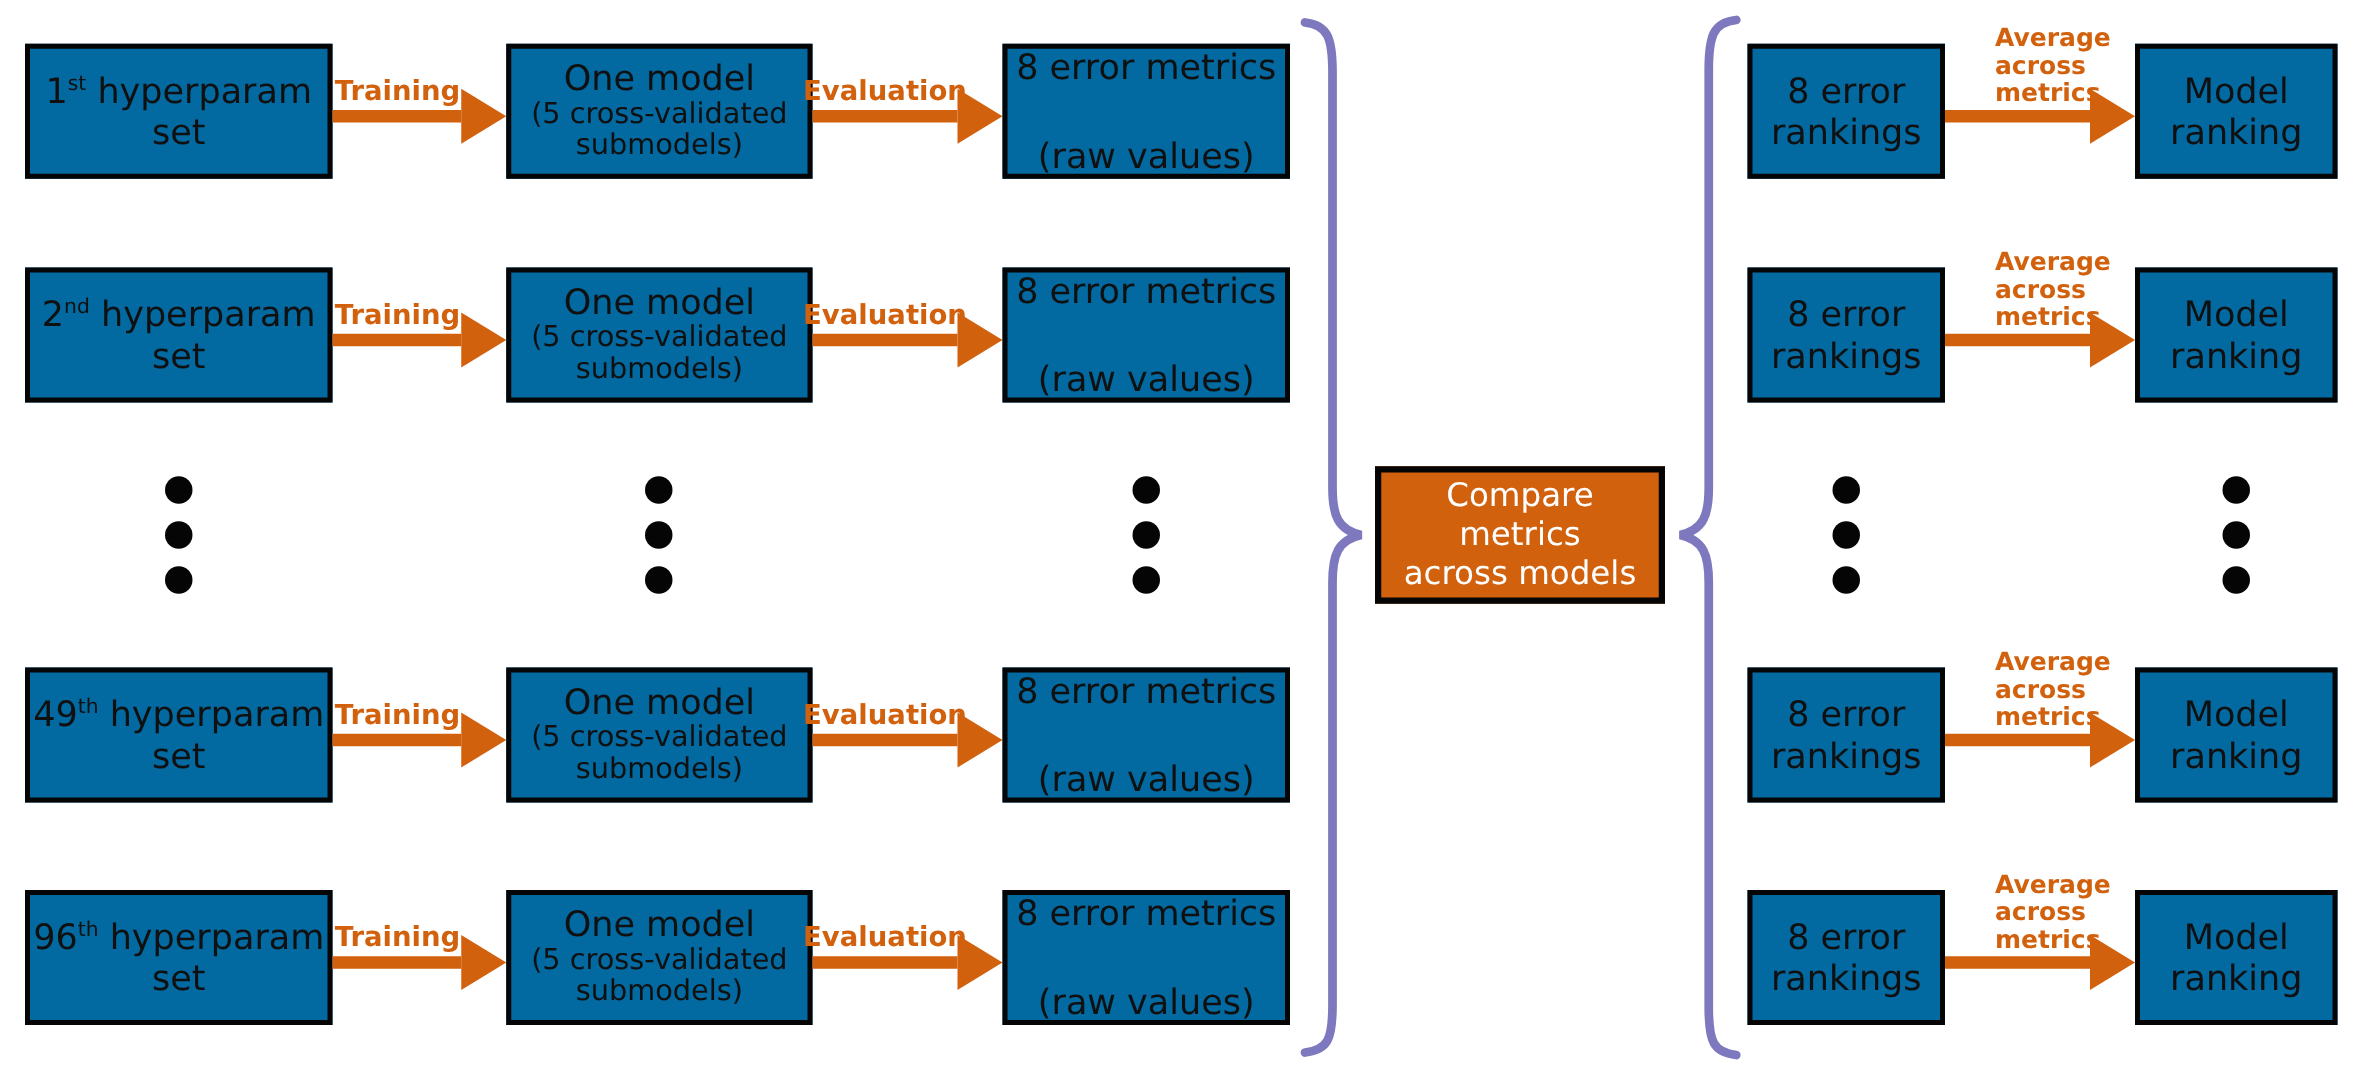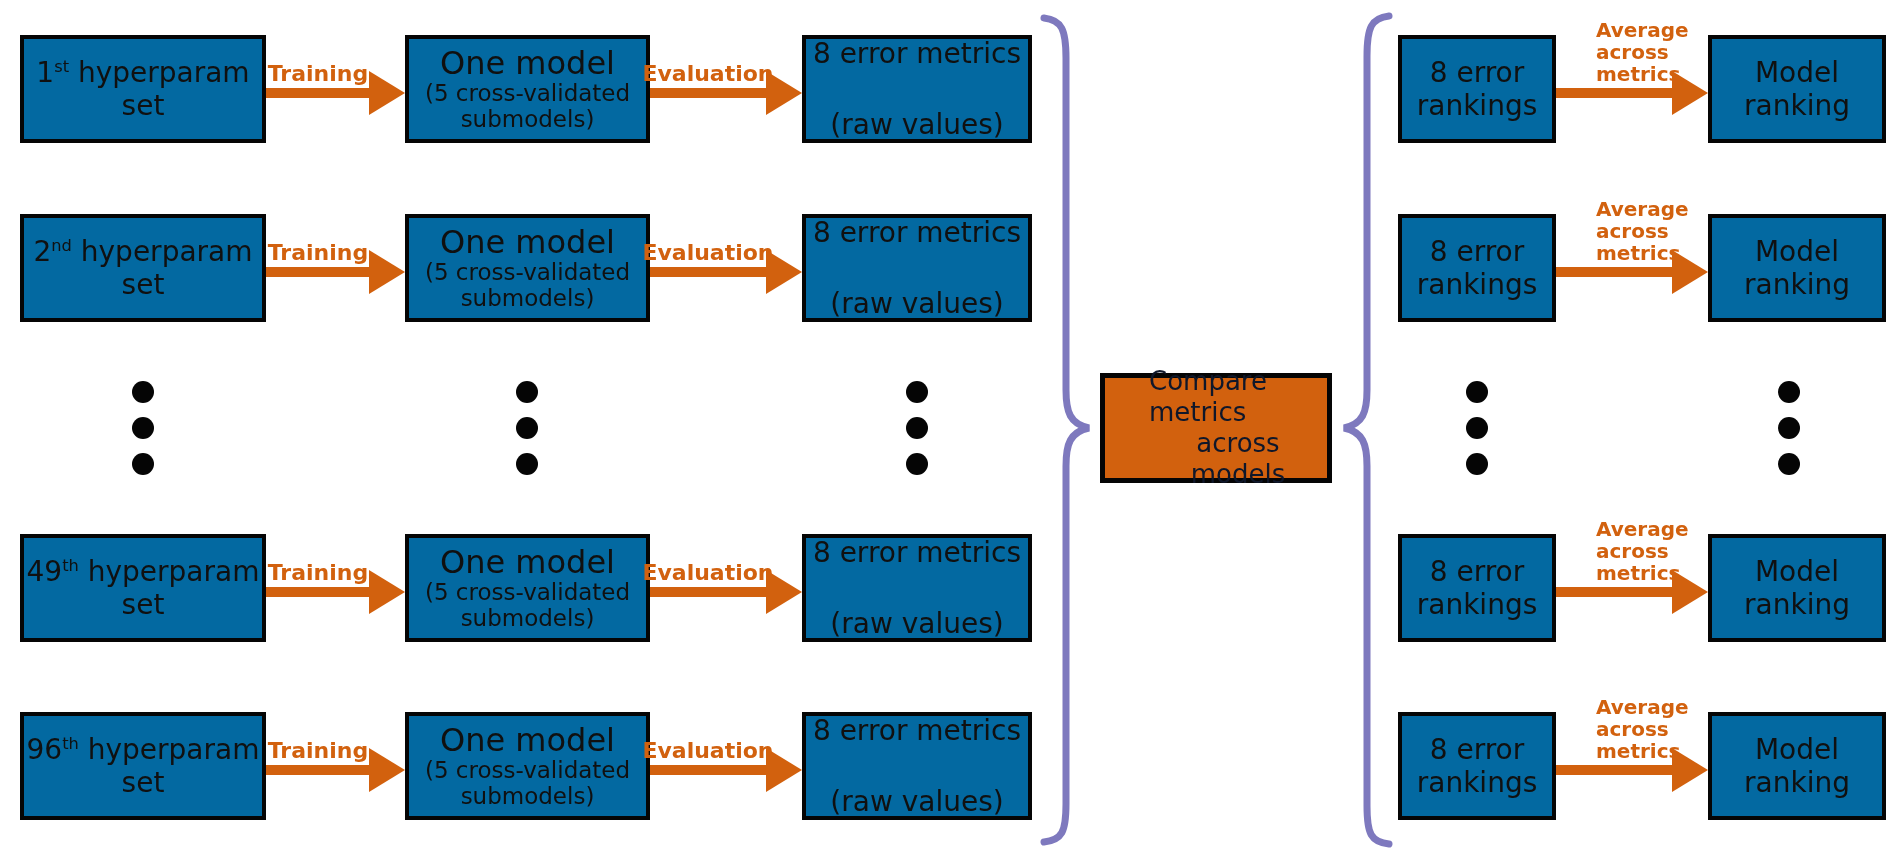--- a/index.html
+++ b/index.html
@@ -9,46 +9,46 @@
   }
   .row{position:absolute;left:0;width:1892px;height:108px;}
   .box{
     position:absolute;top:0;height:108px;box-sizing:border-box;
     background:#0369a1;border:4px solid #050505;
     display:flex;flex-direction:column;justify-content:center;align-items:center;
     text-align:center;line-height:1.18;
   }
   .boxA{left:20px;width:246px;font-size:28px;}
   .boxB{left:405px;width:245px;}
-  .boxB .l1{font-size:32px;line-height:1.1;}
+  .boxB .l1{font-size:28px;line-height:1.1;}
   .boxB .l2{font-size:23px;line-height:1.12;}
   .boxC{left:802px;width:230px;font-size:28px;gap:38px;}
   .boxD{left:1398px;width:158px;font-size:28px;}
-  .boxE{left:1708px;width:178px;font-size:28px;}
+  .boxE{left:1708px;width:162px;font-size:28px;}
   sup{font-size:0.58em;line-height:0;}
   .shaft{position:absolute;top:53px;height:10px;background:#D2610E;}
   .s-train{left:266px;width:103px;}
   .s-eval{left:650px;width:116px;}
   .s-avg{left:1556px;width:116px;}
   .head{position:absolute;top:36px;width:0;height:0;
     border-top:22px solid transparent;border-bottom:22px solid transparent;
     border-left:36px solid #D2610E;}
   .h-train{left:369px;}
   .h-eval{left:766px;}
   .h-avg{left:1672px;}
   .alabel{position:absolute;color:#D2610E;font-weight:bold;font-size:22px;text-align:center;}
   .tlabel{left:256px;width:124px;top:26px;}
   .elabel{left:640px;width:136px;top:26px;}
   .avglabel{position:absolute;left:1568px;top:-16px;width:150px;text-align:left;
     color:#D2610E;font-weight:bold;font-size:20px;line-height:22px;margin-left:28px;}
   .compare{
     position:absolute;left:1100px;top:373px;width:232px;height:110px;box-sizing:border-box;
     background:#D2610E;border:5px solid #050505;
-    display:flex;flex-direction:column;justify-content:center;align-items:flex-start;
-    text-align:center;font-size:26px;line-height:31px;color:#0f172a;padding-left:44px;
+    display:flex;flex-direction:column;justify-content:center;align-items:center;
+    text-align:center;font-size:26px;line-height:31px;color:#ffffff;
   }
   .dot{position:absolute;width:22px;height:22px;border-radius:50%;background:#050505;}
   .braces{position:absolute;left:0;top:0;pointer-events:none;}
 </style>
 </head>
 <body>
 
 <div class="canvas">
 
   <svg class="braces" width="1892" height="857" viewBox="0 0 1892 857">

